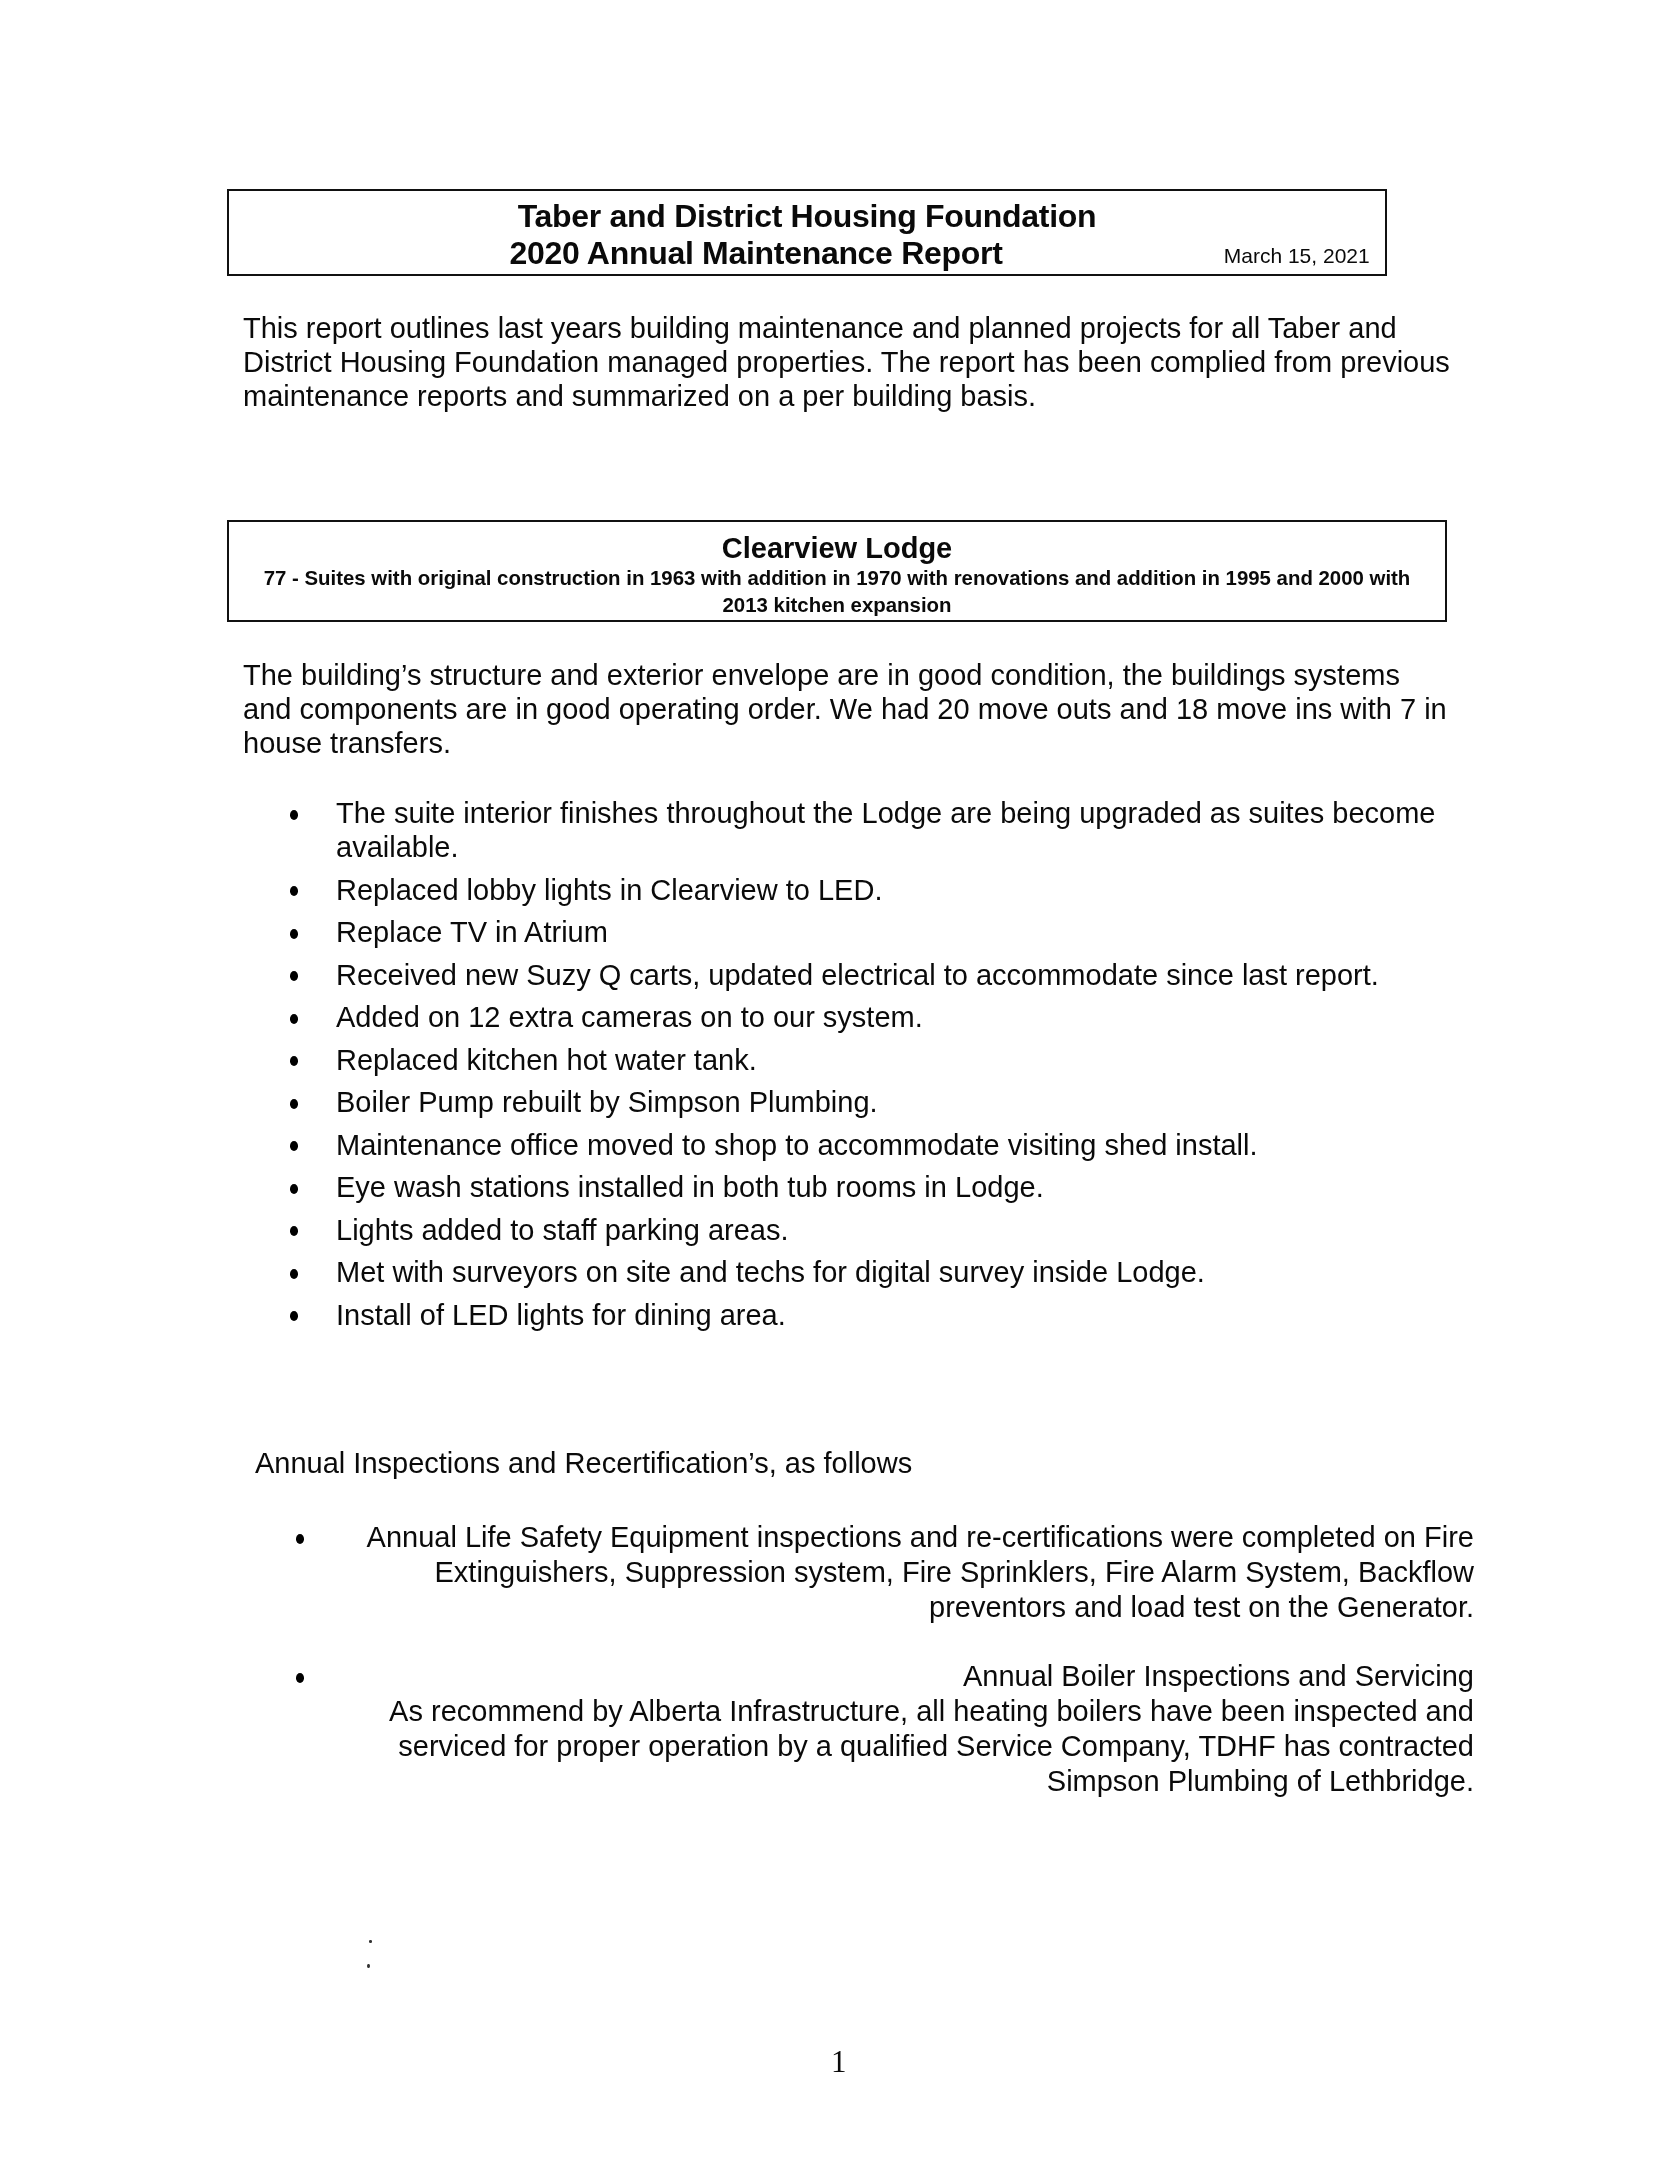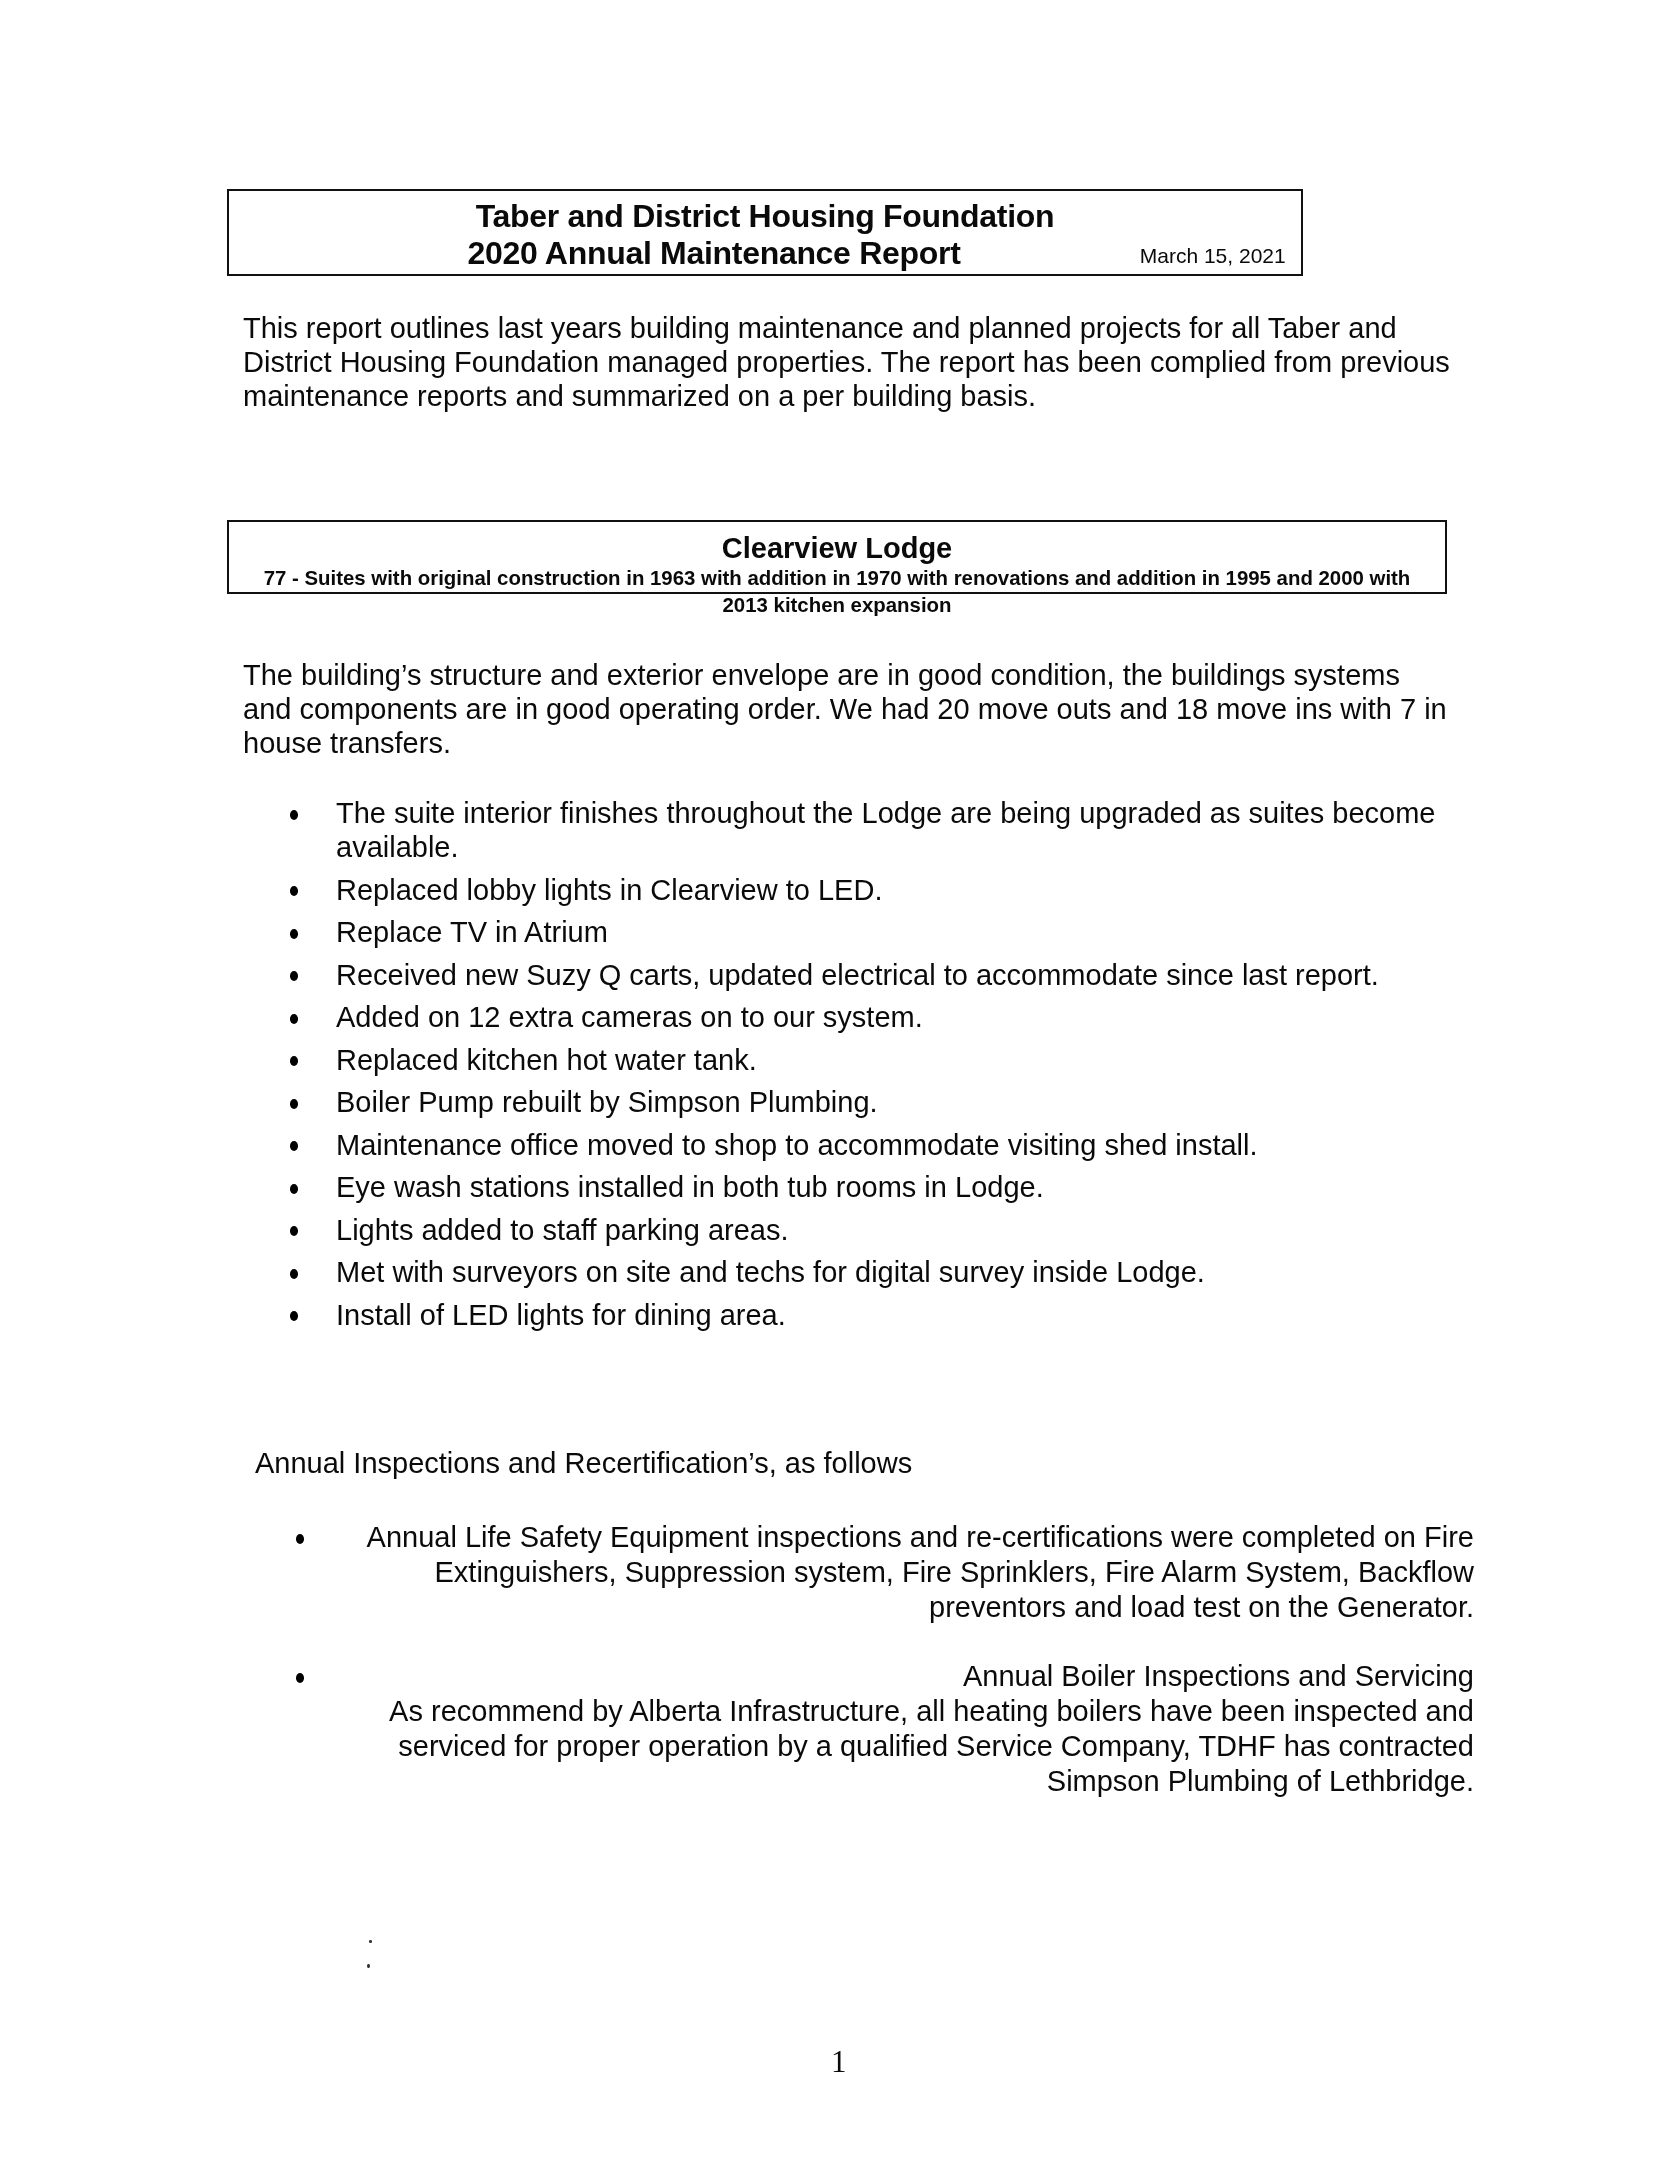--- a/index.html
+++ b/index.html
@@ -3,21 +3,21 @@
 <meta charset="utf-8">
 <style>
   html, body { margin: 0; padding: 0; background: #ffffff; }
   body {
     width: 1674px; height: 2181px; position: relative; overflow: hidden;
     font-family: "Liberation Sans", "DejaVu Sans", sans-serif; color: #0a0a0a;
   }
   .page { position: absolute; left: 0; top: 0; width: 1674px; height: 2181px; }
 
   .title-box {
-    position: absolute; left: 227px; top: 189px; width: 1076px; height: 87px;
+    position: absolute; left: 227px; top: 189px; width: 1160px; height: 87px;
     border: 2.6px solid #111; box-sizing: border-box;
   }
   .title-line1 {
     position: absolute; left: 0; right: 0; top: 6.8px; text-align: center;
     font-weight: bold; font-size: 32px; letter-spacing: -0.3px;
   }
   .title-line2 {
     position: absolute; left: 0; right: 0; top: 44px; text-align: center;
     font-weight: bold; font-size: 32px; letter-spacing: -0.3px;
     padding-right: 102px; box-sizing: border-box;
@@ -25,21 +25,21 @@
   .title-date {
     position: absolute; right: 15.3px; top: 53px; font-size: 21px;
   }
 
   .intro {
     position: absolute; left: 243px; top: 311px; width: 1210px;
     font-size: 29px; line-height: 34px;
   }
 
   .lodge-box {
-    position: absolute; left: 227px; top: 520px; width: 1220px; height: 74px;
+    position: absolute; left: 227px; top: 520px; width: 1220px; height: 102px;
     border: 2.6px solid #111; box-sizing: border-box; text-align: center;
   }
   .lodge-name {
     font-weight: bold; font-size: 29px; margin-top: 8.5px; line-height: 34px;
   }
   .lodge-desc {
     font-weight: bold; font-size: 20.4px; line-height: 27px; padding: 0 12px;
   }
 
   .condition {

